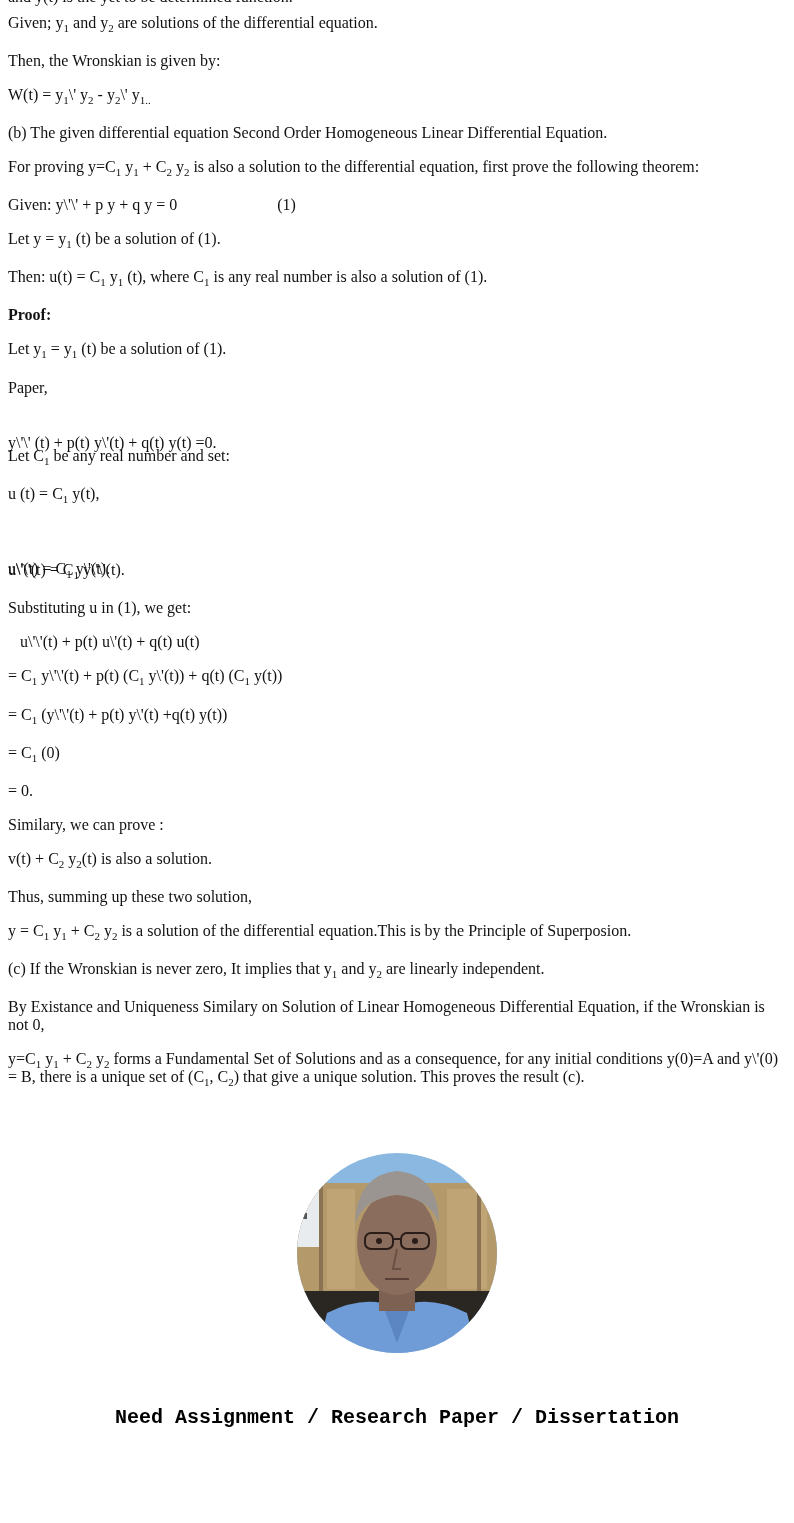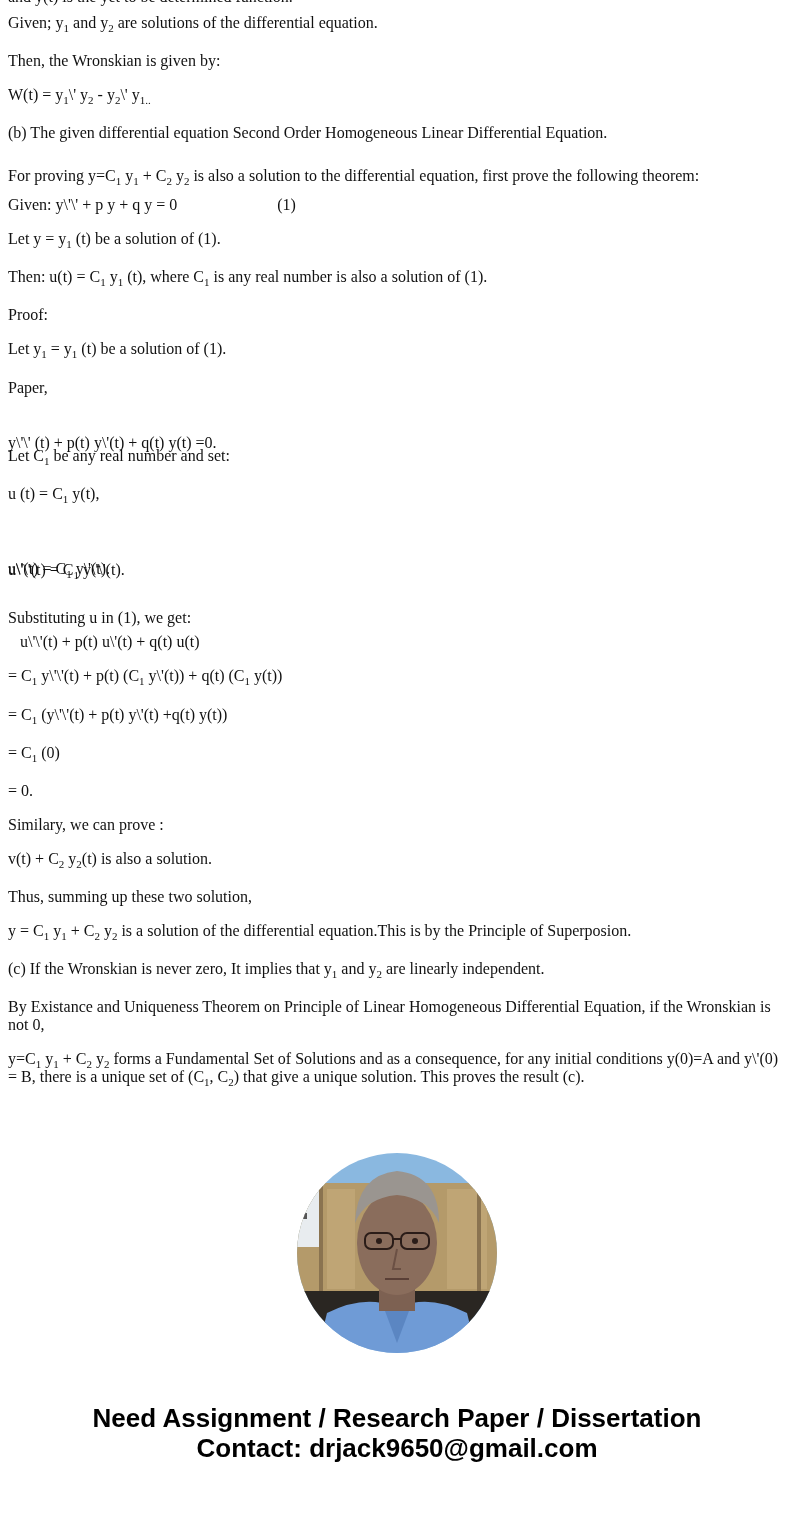--- a/index.html
+++ b/index.html
@@ -33,60 +33,60 @@
     height: 200px;
     border-radius: 50%;
     overflow: hidden;
   }
   .footer {
     position: absolute;
     left: 0;
     top: 1403px;
     width: 794px;
     text-align: center;
-    font-family: Liberation Sans, sans-serif;
+    font-family: Liberation Mono, monospace;
     font-weight: bold;
-    font-size: 26px;
+    font-size: 20px;
     line-height: 30px;
     color: #000;
   }
 </style>
 </head>
 <body>
 
 <div class="content" id="doc">
     <p class="p" style="position: absolute; left: 0px; width: 778px; top: 0px;">and y(t) is the yet to be determined function.</p>
     <p class="p" style="position: absolute; left: 0px; width: 778px; top: 26px;">Given; y<sub>1</sub> and y<sub>2</sub> are solutions of the differential equation.</p>
     <p class="p" style="position: absolute; left: 0px; width: 778px; top: 64px;">Then, the Wronskian is given by:</p>
     <p class="p" style="position: absolute; left: 0px; width: 778px; top: 98px;">W(t) = y<sub>1</sub>\' y<sub>2</sub> - y<sub>2</sub>\' y<sub>1..</sub></p>
     <p class="p" style="position: absolute; left: 0px; width: 778px; top: 136px;">(b) The given differential equation Second Order Homogeneous Linear Differential Equation.</p>
-    <p class="p" style="position: absolute; left: 0px; width: 778px; top: 170px; margin-top: 9px;">For proving y=C<sub>1</sub> y<sub>1</sub> + C<sub>2</sub> y<sub>2</sub> is also a solution to the differential equation, first prove the following theorem:</p>
+    <p class="p" style="position: absolute; left: 0px; width: 778px; top: 170px;">For proving y=C<sub>1</sub> y<sub>1</sub> + C<sub>2</sub> y<sub>2</sub> is also a solution to the differential equation, first prove the following theorem:</p>
     <p class="p" style="position: absolute; left: 0px; width: 778px; top: 208px;">Given: y\'\' + p y + q y = 0<span class="gap"></span>(1)</p>
     <p class="p" style="position: absolute; left: 0px; width: 778px; top: 242px;">Let y = y<sub>1</sub> (t) be a solution of (1).</p>
     <p class="p" style="position: absolute; left: 0px; width: 778px; top: 280px;">Then: u(t) = C<sub>1</sub> y<sub>1</sub> (t), where C<sub>1</sub> is any real number is also a solution of (1).</p>
-    <p class="p" style="position: absolute; left: 0px; width: 778px; top: 318px;">Proof:</p>
+    <p class="p" style="position: absolute; left: 0px; width: 778px; top: 318px; font-weight: bold;">Proof:</p>
     <p class="p" style="position: absolute; left: 0px; width: 778px; top: 352px;">Let y<sub>1</sub> = y<sub>1</sub> (t) be a solution of (1).</p>
     <p class="p" style="position: absolute; left: 0px; width: 778px; top: 391px;">Paper,</p>
     <p class="p" style="position: absolute; left: 0px; width: 778px; top: 446px;">y\'\' (t) + p(t) y\'(t) + q(t) y(t) =0.</p>
     <p class="p" style="position: absolute; left: 0px; width: 778px; top: 459px;">Let C<sub>1</sub> be any real number and set:</p>
     <p class="p" style="position: absolute; left: 0px; width: 778px; top: 497px;">u (t) = C<sub>1</sub> y(t),</p>
     <p class="p" style="position: absolute; left: 0px; width: 778px; top: 535px; margin-top: 37px;">u\'(t) = C<sub>1</sub> y\'(t).</p>
     <p class="p" style="position: absolute; left: 0px; width: 778px; top: 573px;">u\'\'(t) = C<sub>1</sub> y\'\'(t).</p>
-    <p class="p" style="position: absolute; left: 0px; width: 778px; top: 611px; margin-top: 10px;">Substituting u in (1), we get:</p>
+    <p class="p" style="position: absolute; left: 0px; width: 778px; top: 611px;">Substituting u in (1), we get:</p>
     <p class="p" style="position: absolute; left: 12px; width: 778px; top: 645px;">u\'\'(t) + p(t) u\'(t) + q(t) u(t)</p>
     <p class="p" style="position: absolute; left: 0px; width: 778px; top: 679px;">= C<sub>1</sub> y\'\'(t) + p(t) (C<sub>1</sub> y\'(t)) + q(t) (C<sub>1</sub> y(t))</p>
     <p class="p" style="position: absolute; left: 0px; width: 778px; top: 718px;">= C<sub>1</sub> (y\'\'(t) + p(t) y\'(t) +q(t) y(t))</p>
     <p class="p" style="position: absolute; left: 0px; width: 778px; top: 756px;">= C<sub>1</sub> (0)</p>
     <p class="p" style="position: absolute; left: 0px; width: 778px; top: 794px;">= 0.</p>
     <p class="p" style="position: absolute; left: 0px; width: 778px; top: 828px;">Similary, we can prove :</p>
     <p class="p" style="position: absolute; left: 0px; width: 778px; top: 862px;">v(t) + C<sub>2</sub> y<sub>2</sub>(t) is also a solution.</p>
     <p class="p" style="position: absolute; left: 0px; width: 778px; top: 900px;">Thus, summing up these two solution,</p>
     <p class="p" style="position: absolute; left: 0px; width: 778px; top: 934px;">y = C<sub>1</sub> y<sub>1</sub> + C<sub>2</sub> y<sub>2</sub> is a solution of the differential equation.This is by the Principle of Superposion.</p>
     <p class="p" style="position: absolute; left: 0px; width: 778px; top: 972px;">(c) If the Wronskian is never zero, It implies that y<sub>1</sub> and y<sub>2</sub> are linearly independent.</p>
-    <p class="p" style="position: absolute; left: 0px; width: 778px; top: 1010px;">By Existance and Uniqueness Theorem on Principle of Linear Homogeneous Differential Equation, if the Wronskian is not 0,</p>
+    <p class="p" style="position: absolute; left: 0px; width: 778px; top: 1010px;">By Existance and Uniqueness Similary on Solution of Linear Homogeneous Differential Equation, if the Wronskian is not 0,</p>
     <p class="p" style="position: absolute; left: 0px; width: 778px; top: 1062px;">y=C<sub>1</sub> y<sub>1</sub> + C<sub>2</sub> y<sub>2</sub> forms a Fundamental Set of Solutions and as a consequence, for any initial conditions y(0)=A and y\'(0) = B, there is a unique set of (C<sub>1</sub>, C<sub>2</sub>) that give a unique solution. This proves the result (c).</p>
   </div>
 
 <div class="photo-wrap">
   <svg width="200" height="200" viewBox="0 0 200 200">
     <rect x="0" y="0" width="200" height="200" fill="#8ab8e0"></rect>
 
     <rect x="0" y="30" width="200" height="110" fill="#b49a6a"></rect>
     <rect x="0" y="38" width="22" height="56" fill="#e8ecef"></rect>
     <rect x="6" y="60" width="4" height="6" fill="#555"></rect>
@@ -112,14 +112,13 @@
     <circle cx="82" cy="88" r="3" fill="#2a1c18"></circle>
     <circle cx="118" cy="88" r="3" fill="#2a1c18"></circle>
 
     <path d="M100 96 L96 116 L104 116" fill="none" stroke="#6b5044" stroke-width="2"></path>
     <line x1="88" y1="126" x2="112" y2="126" stroke="#5a3f36" stroke-width="2"></line>
   </svg>
 </div>
 
 <div class="footer">
   <div>Need Assignment / Research Paper / Dissertation</div>
-  <div>Contact: drjack9650@gmail.com</div>
 </div>
 
 </body></html>

